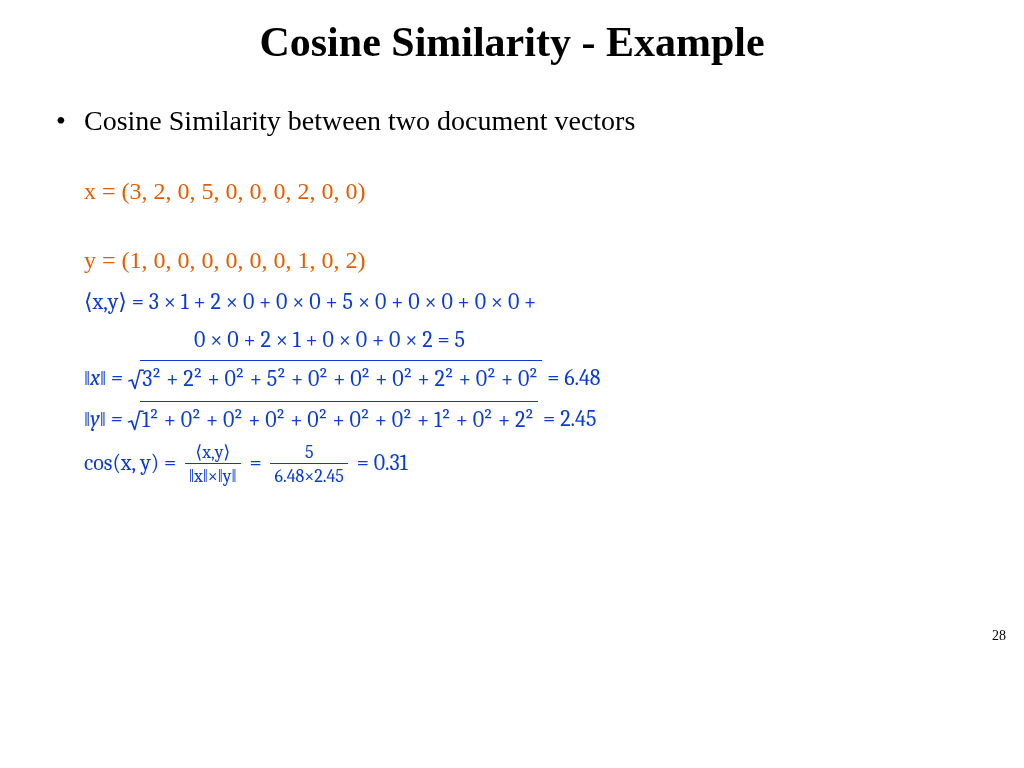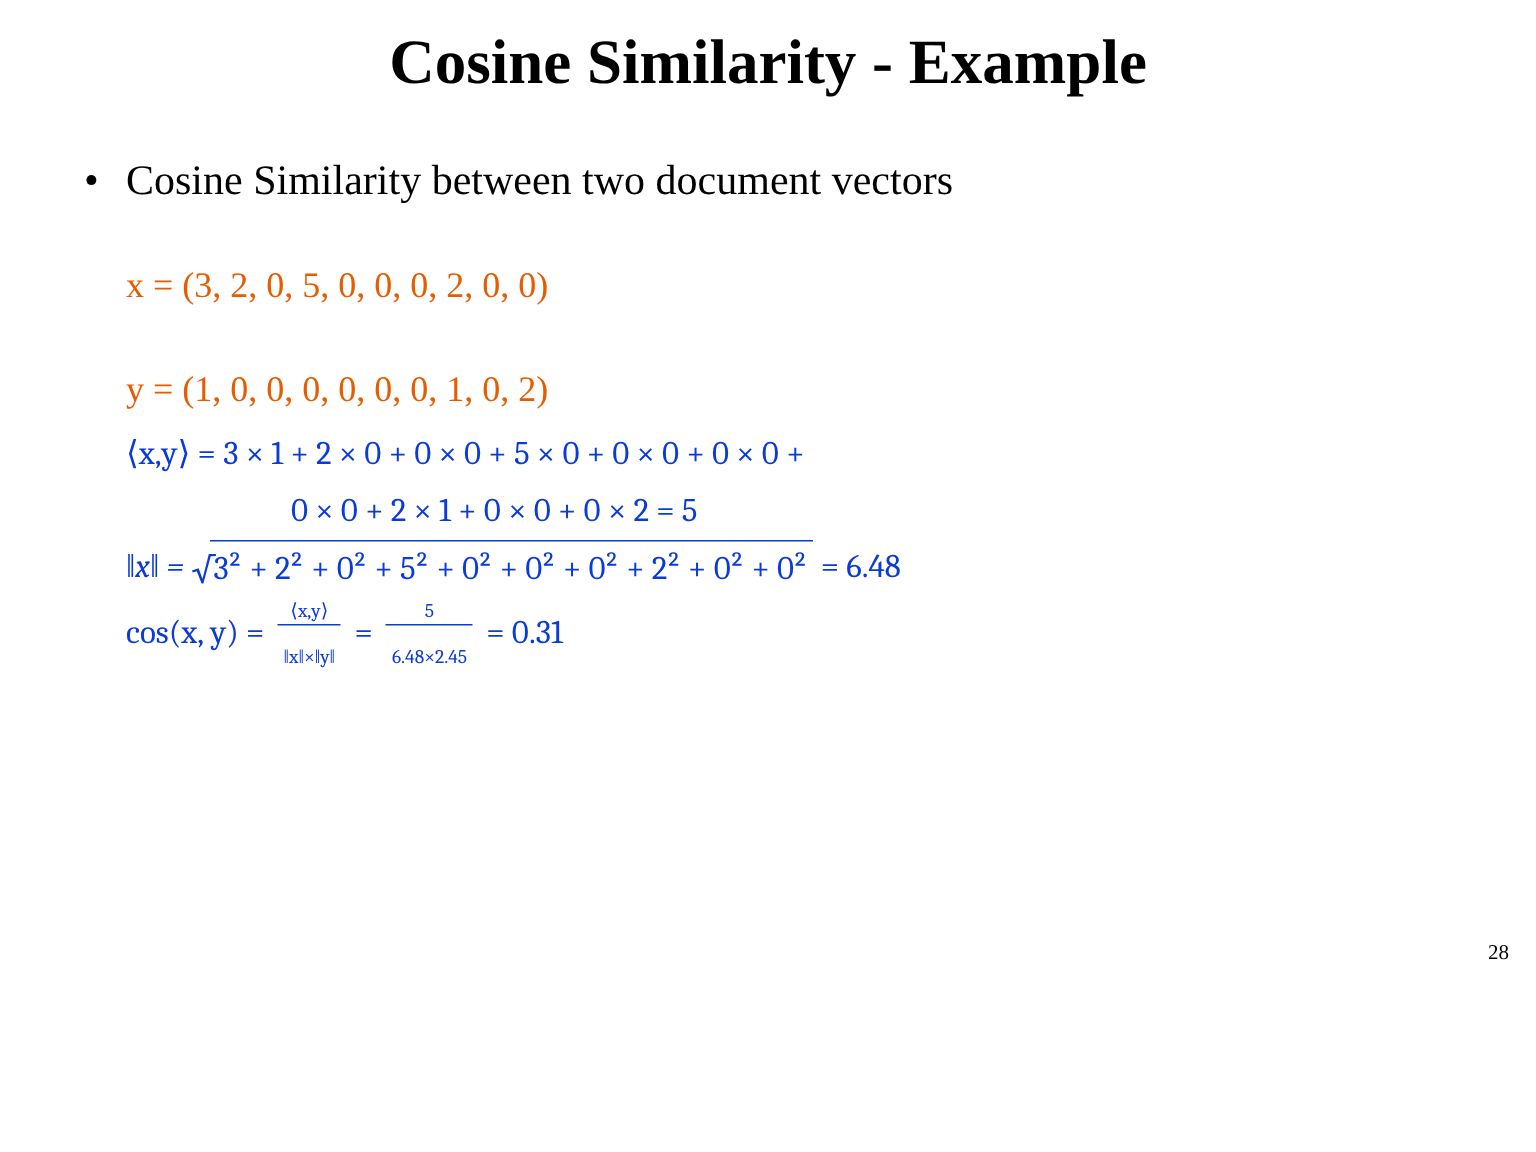--- a/index.html
+++ b/index.html
@@ -83,32 +83,32 @@
   }
   .sqrt-body {
     display: inline-block;
     border-top: 1.2px solid #0b3bd6;
     padding: 1px 4px 0 2px;
   }
   .frac {
     display: inline-block;
     vertical-align: middle;
     text-align: center;
-    font-size: 13px;
+    font-size: 18px;
     line-height: 1.1;
     margin: 0 4px;
   }
   .frac .num {
     display: block;
     padding: 0 4px 1px 4px;
   }
   .frac .den {
     display: block;
     border-top: 1.2px solid #0b3bd6;
-    padding: 15px 4px 0 4px;
+    padding: 3px 4px 0 4px;
   }
   .pagenum {
     position: absolute;
     right: 18px;
     bottom: 12px;
     font-size: 14px;
     color: #000;
   }
 </style>
 </head>
@@ -135,20 +135,24 @@
     </div>
     <div class="math-line indent-2">
       <span>0 × 0 + 2 × 1 + 0 × 0 + 0 × 2 = 5</span>
     </div>
 
     <div class="math-line">
       <span style="font-style:italic">‖x‖ =</span>
       <span class="sqrt"><span class="sqrt-body">3² + 2² + 0² + 5² + 0² + 0² + 0² + 2² + 0² + 0²</span></span><span> = 6.48</span>
     </div>
 
+    <div class="math-line">
+      <span style="font-style:italic">‖y‖ =</span>
+      <span class="sqrt"><span class="sqrt-body">1² + 0² + 0² + 0² + 0² + 0² + 0² + 1² + 0² + 2²</span></span><span> = 2.45</span>
+    </div>
 
     <div class="math-line" style="margin-top:0;">
       <span>cos(x, y) =</span>
       <span class="frac">
         <span class="num">⟨x,y⟩</span>
         <span class="den">‖x‖×‖y‖</span>
       </span>
       <span> = </span>
       <span class="frac">
         <span class="num">5</span>

